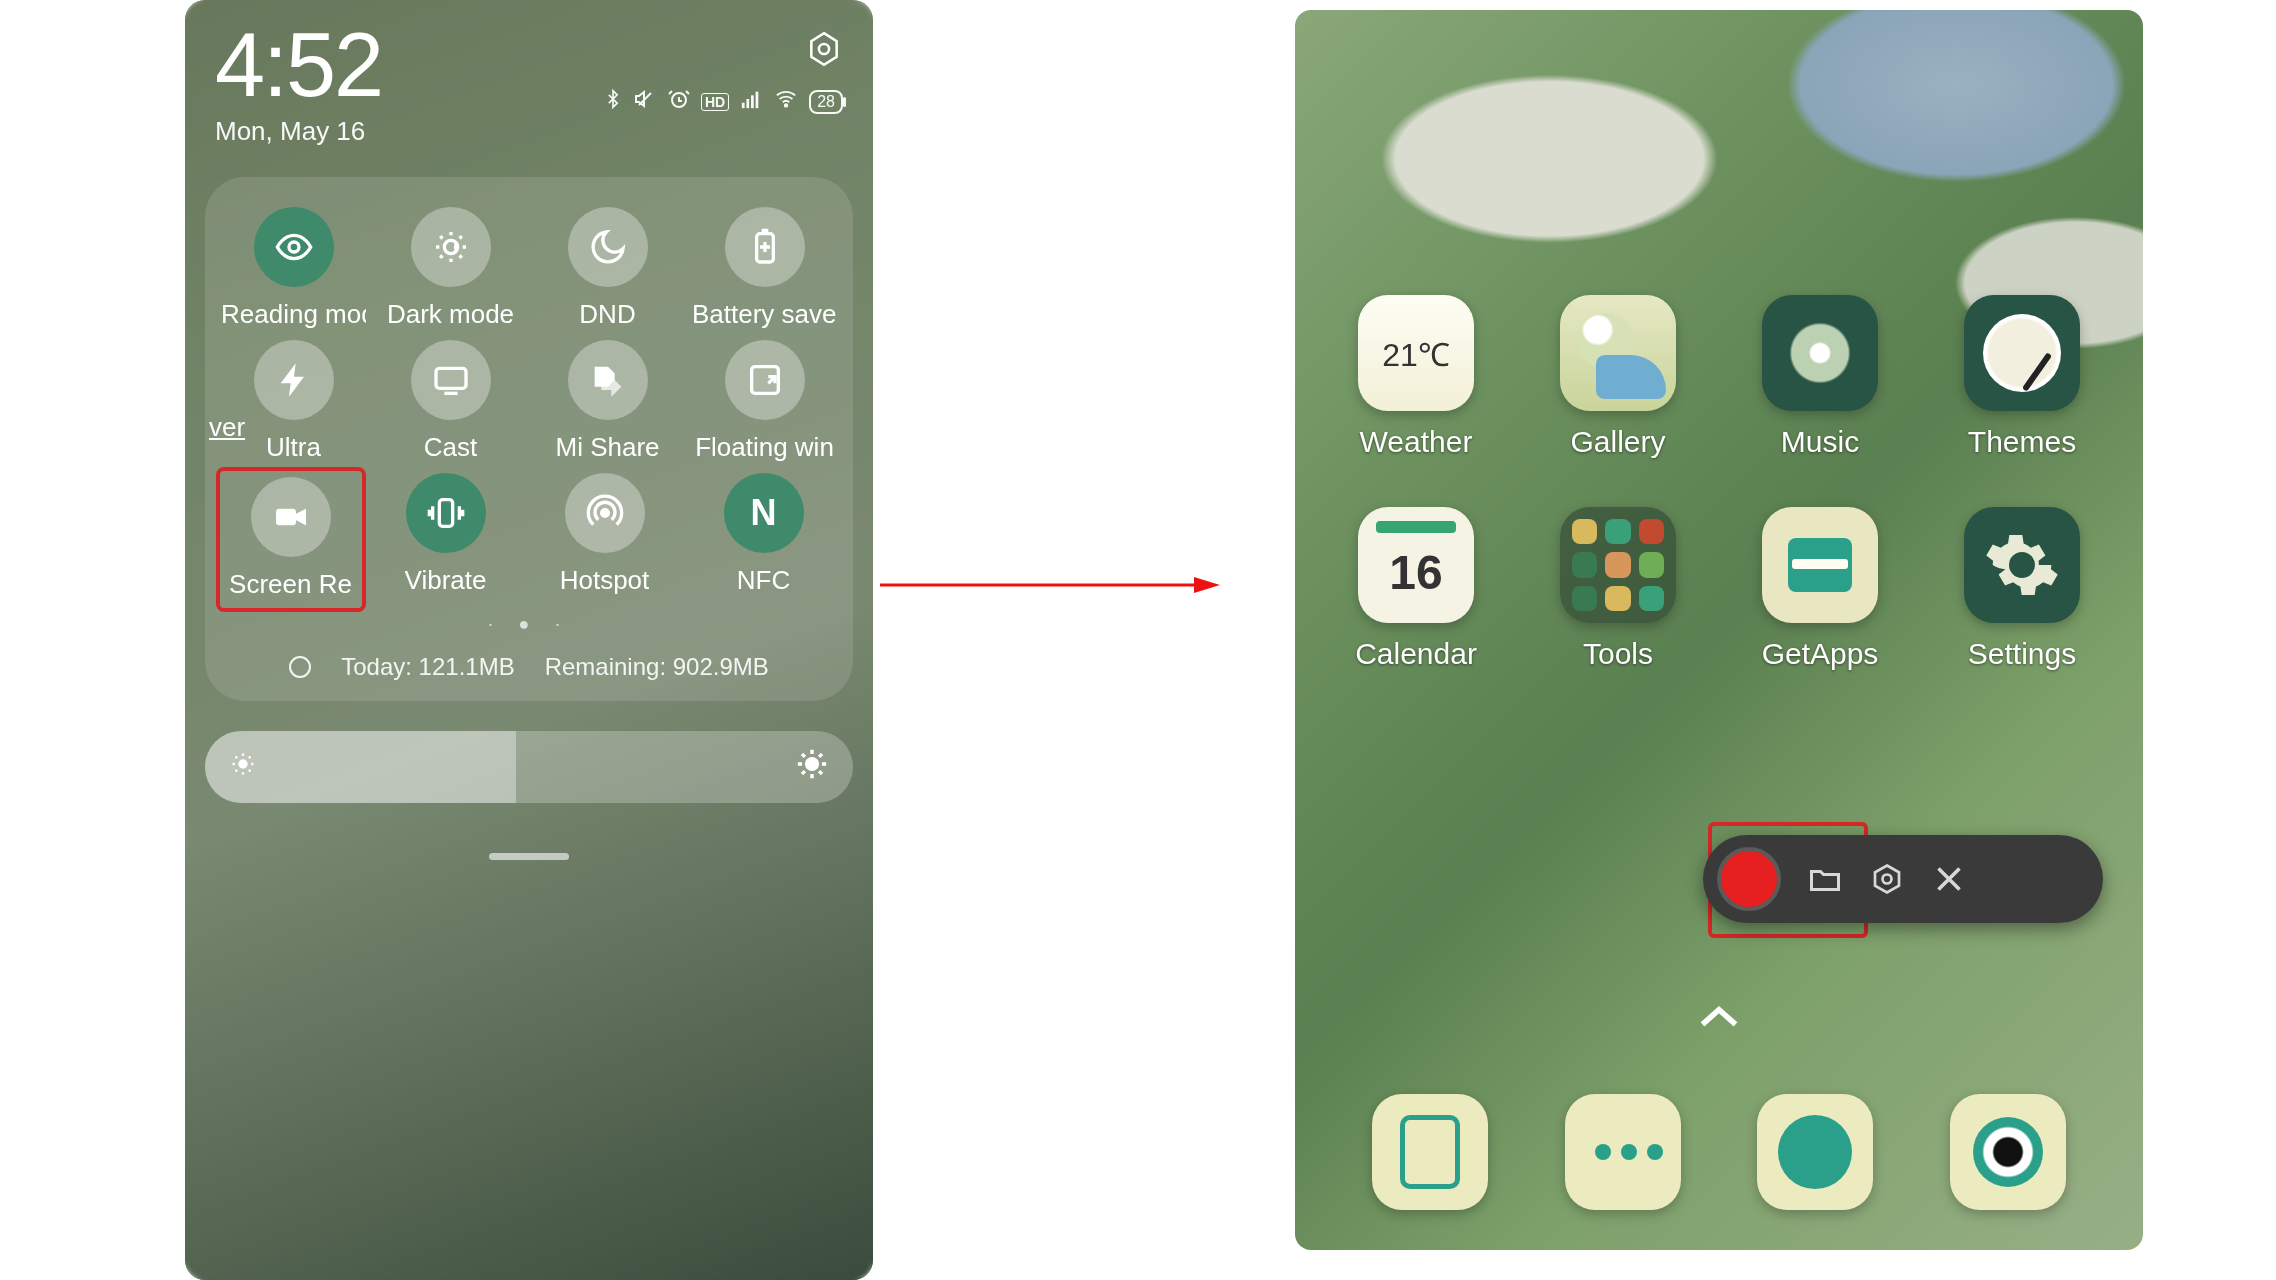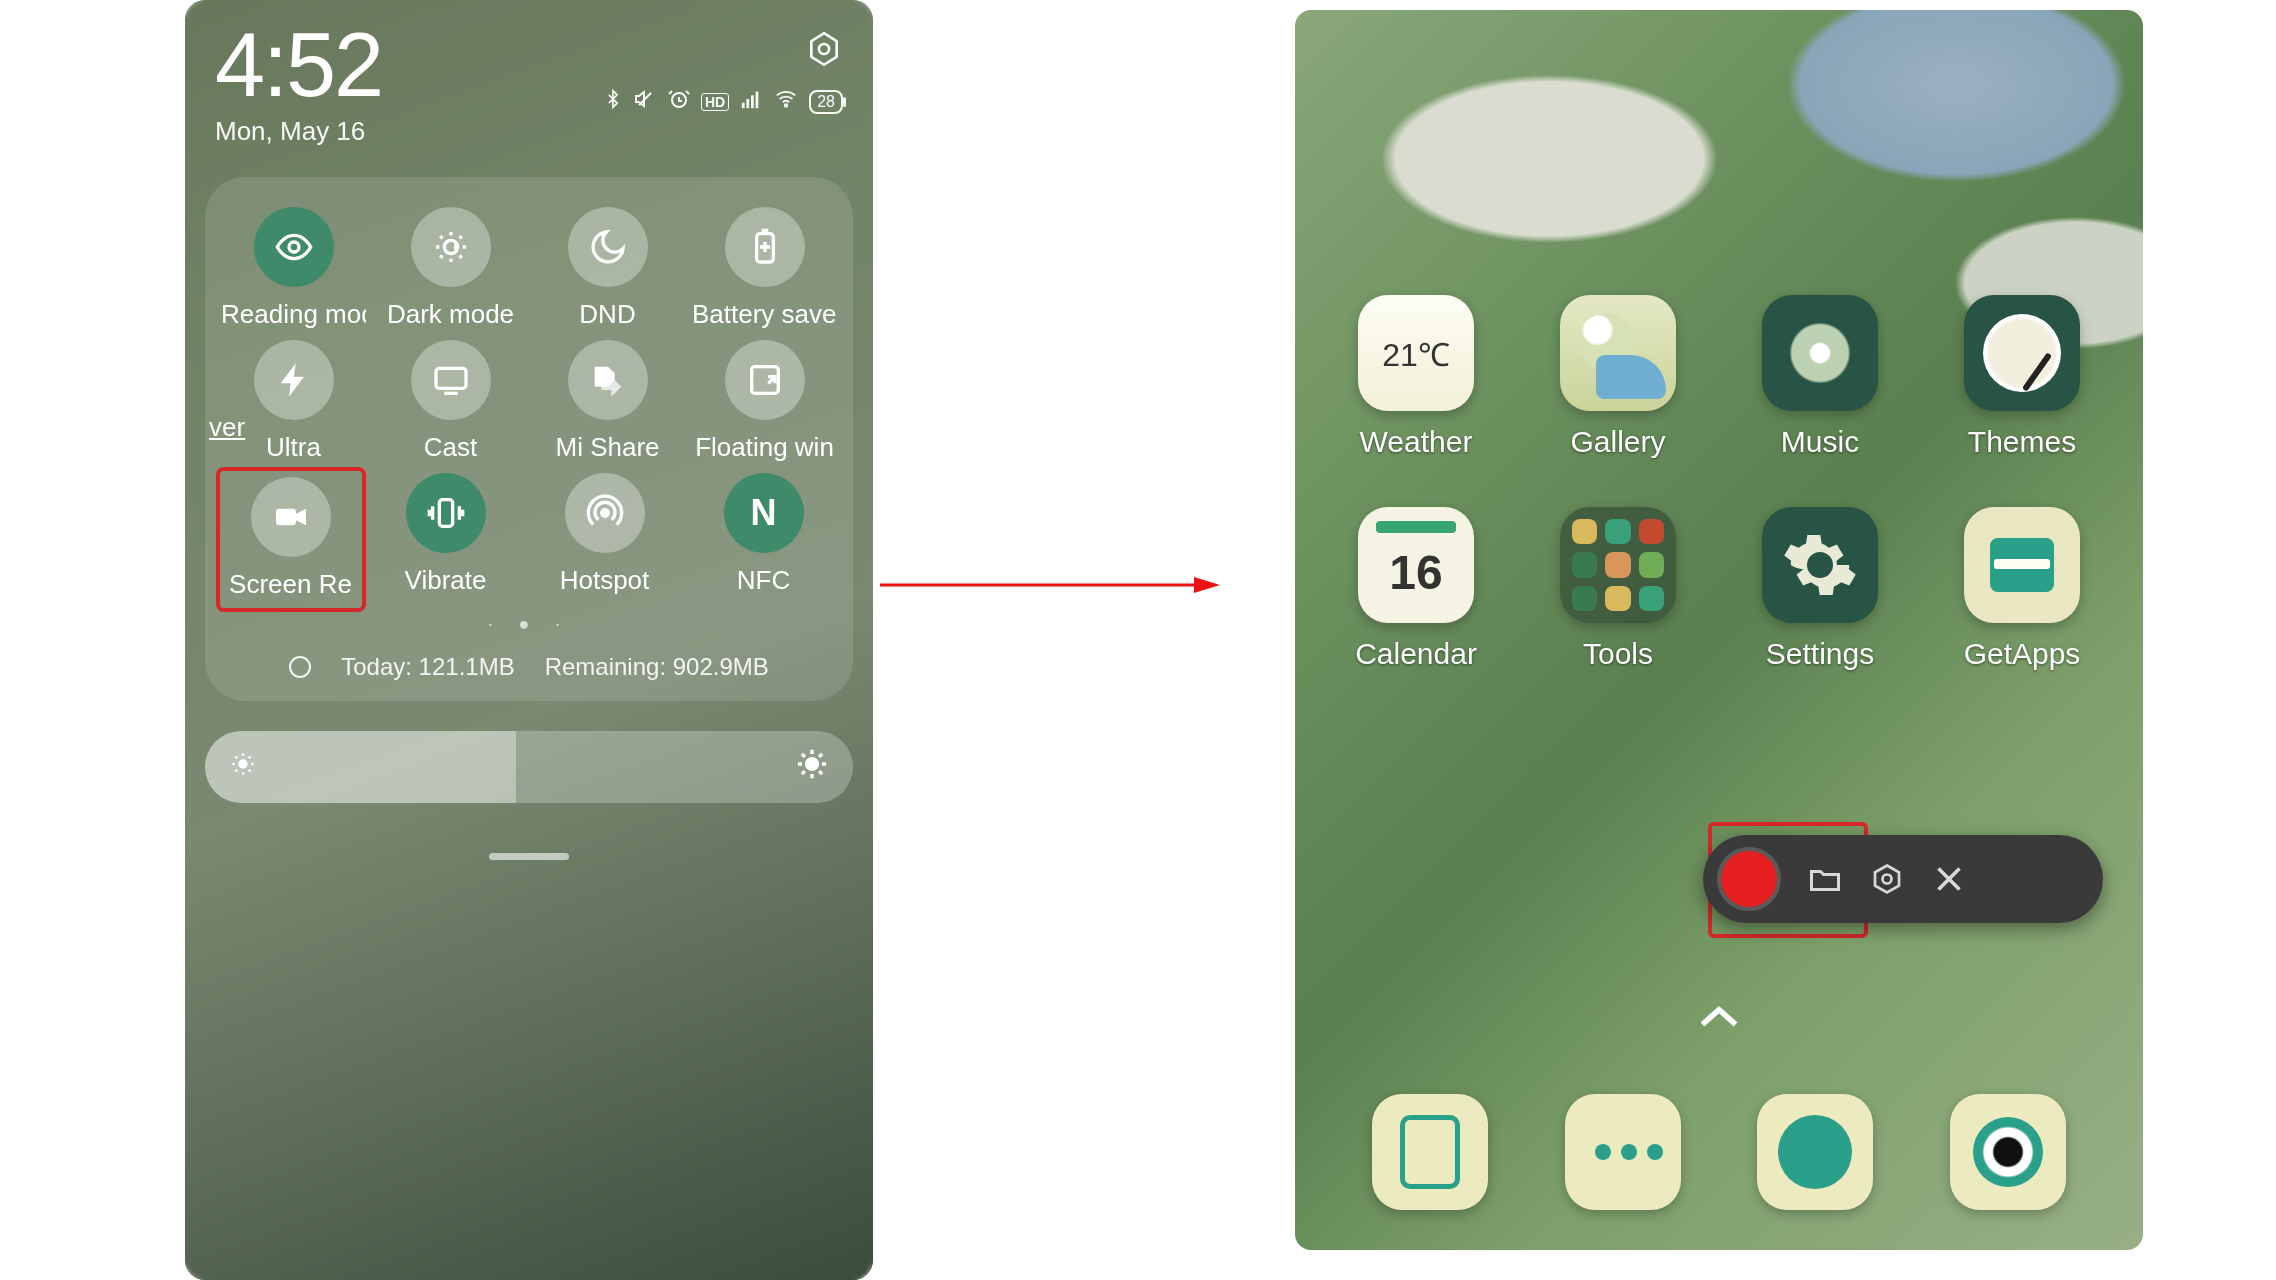--- a/index.html
+++ b/index.html
@@ -407,30 +407,30 @@
             <span style="background:#3a7a52"></span>
               <span style="background:#d7975a"></span>
               <span style="background:#6fae56"></span>
             <span style="background:#3a7a52"></span>
               <span style="background:#d8b95e"></span>
               <span style="background:#3aa07a"></span>
           </div>
           <div class="app-label">Tools</div>
         </div>
         <div class="app">
+          <div class="app-icon ai-getapps"></div>
+          <div class="app-label">GetApps</div>
+        </div>
+        <div class="app">
           <div class="app-icon ai-settings">
             <svg viewBox="0 0 24 24" fill="#e8ead6">
                 <path d="M12 8a4 4 0 1 0 0 8 4 4 0 0 0 0-8zm9 4a8 8 0 0 1-.1 1.3l2.1 1.6-2 3.4-2.5-1a8 8 0 0 1-2.2 1.3l-.4 2.6h-4l-.4-2.6a8 8 0 0 1-2.2-1.3l-2.5 1-2-3.4 2.1-1.6A8 8 0 0 1 3 12a8 8 0 0 1 .1-1.3L1 9.1l2-3.4 2.5 1a8 8 0 0 1 2.2-1.3L8.1 2.8h4l.4 2.6a8 8 0 0 1 2.2 1.3l2.5-1 2 3.4-2.1 1.6c0 .4.1.9.1 1.3z"></path>
               </svg>
           </div>
           <div class="app-label">Settings</div>
-        </div>
-        <div class="app">
-          <div class="app-icon ai-getapps"></div>
-          <div class="app-label">GetApps</div>
         </div>
       </div>
     </div>
 
     <div class="rec-highlight"></div>
     <div class="recorder-bar">
       <div class="rec-btn"></div>
       <div class="rb-ico">
         <svg viewBox="0 0 24 24" fill="none" stroke="currentColor" stroke-width="2">
             <path d="M3 7h6l2 2h10v10H3z"></path>

